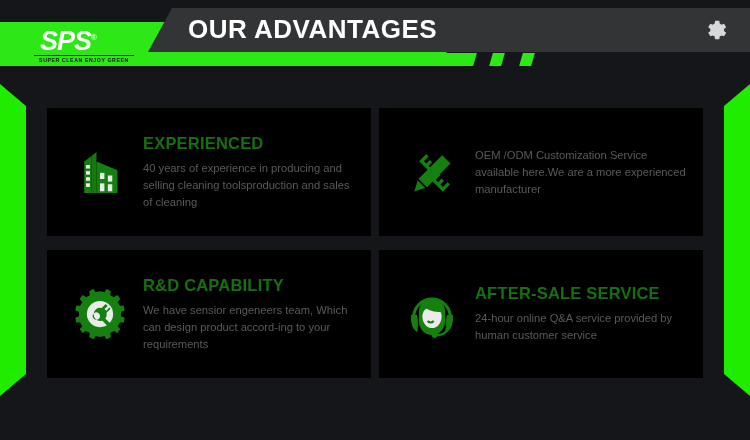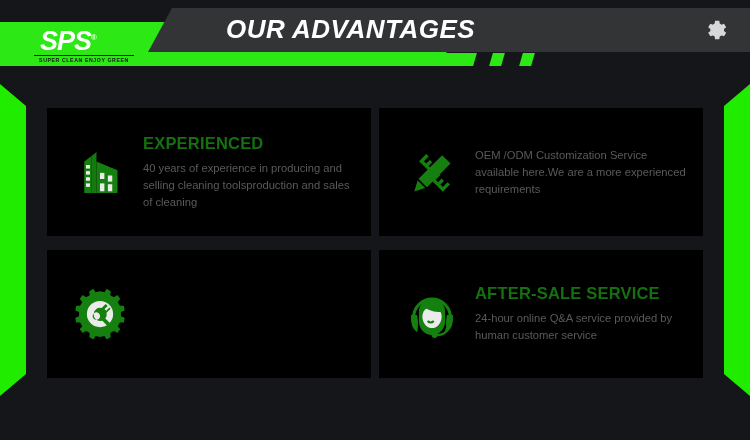--- a/index.html
+++ b/index.html
@@ -19,22 +19,22 @@
     background:#2ce815;
     clip-path: polygon(0 0, 100% 0, calc(100% - 34px) 100%, 0 100%);
   }
   .title-bar {
     position:absolute; left:148px; top:8px; width:602px; height:44px;
     background:#333436;
     clip-path: polygon(24px 0, 100% 0, 100% 100%, 0 100%);
   }
   .title-text {
     position:absolute; left:188px; top:14px;
-    font-size:26px; font-weight:bold; font-style:italic;
-    color:#ffffff; letter-spacing:0.5px;margin-left:38px;
+    font-size:26px; font-weight:bold; 
+    color:#ffffff; letter-spacing:0.5px;
   }
   .gear-icon-wrap { position:absolute; right:16px; top:14px; width:32px; height:32px; }
 
   
   .logo { position:absolute; left:34px; top:24px; width:104px; height:40px; }
   .logo-mark {
     font-size:27px; font-weight:bold; font-style:italic;
     color:#ffffff; letter-spacing:-1px; line-height:28px;
     padding-left:6px;
   }
@@ -161,33 +161,37 @@
         <svg viewBox="0 0 64 64" width="54" height="54" aria-hidden="true">
           <g fill="#15800f">
             <path d="M44 12 L54 22 L26 50 L16 40 Z"></path>
             <path d="M15 42 L24 51 L11 55 Z"></path>
             <path d="M22 12 L34 12 L34 16 L26 16 L26 20 L32 20 L32 24 L26 24 L26 28 L34 28 L34 32 L22 32 Z" transform="rotate(-45 28 22)"></path>
             <path d="M36 34 L48 34 L48 38 L40 38 L40 42 L46 42 L46 46 L40 46 L40 50 L48 50 L48 54 L36 54 Z" transform="rotate(-45 42 44)"></path>
           </g>
         </svg>
       </div>
       <div class="card-body">
-        <div class="card-desc">OEM /ODM Customization Service available here.We are a more experienced requirements</div>
+        <div class="card-desc">OEM /ODM Customization Service available here.We are a more experienced manufacturer</div>
       </div>
     </div>
 
     <div class="card">
       <div class="card-icon">
         <svg viewBox="0 0 64 64" width="56" height="56" aria-hidden="true">
           <path fill="#15800f" d="M32 6 l5.2 1.1 2.3-4.0 0 0 4.8 2.8 -0.6 4.6 4.2 2.4 3.9-2.5 3.4 4.3 -2.9 3.6 2.4 4.2 4.6 0.1 0.9 5.4 -4.3 1.7 0 4.8 4.3 1.7 -0.9 5.4 -4.6 0.1 -2.4 4.2 2.9 3.6 -3.4 4.3 -3.9-2.5 -4.2 2.4 0.6 4.6 -4.8 2.8 -2.3-4.0 -5.2 1.1 -5.2-1.1 -2.3 4.0 -4.8-2.8 0.6-4.6 -4.2-2.4 -3.9 2.5 -3.4-4.3 2.9-3.6 -2.4-4.2 -4.6-0.1 -0.9-5.4 4.3-1.7 0-4.8 -4.3-1.7 0.9-5.4 4.6-0.1 2.4-4.2 -2.9-3.6 3.4-4.3 3.9 2.5 4.2-2.4 -0.6-4.6 4.8-2.8 2.3 4.0z"></path>
           <circle cx="32" cy="32" r="15" fill="#ebebec"></circle>
           <path fill="#15800f" d="M38.5 20.5 l-4.6 4.6 a7.5 7.5 0 1 0 5.6 5.6 l4.6-4.6 -1.4-1.4 -3.6 3.6 -1.9-1.9 3.6-3.6z M30.5 31.2 a4.2 4.2 0 1 1 -5.9 5.9 4.2 4.2 0 0 1 5.9-5.9z"></path>
           <path fill="#15800f" d="M35.5 34.5 l9.5 9.5 -3 3 -9.5-9.5z"></path>
           <circle cx="46.5" cy="45.5" r="3.2" fill="none" stroke="#15800f" stroke-width="2"></circle>
         </svg>
+      </div>
+      <div class="card-body">
+        <div class="card-title">R&amp;D CAPABILITY</div>
+        <div class="card-desc">We have sensior engeneers team, Which can design product accord-ing to your requirements</div>
       </div>
     </div>
 
     <div class="card">
       <div class="card-icon">
         <svg viewBox="0 0 64 64" width="56" height="56" aria-hidden="true">
           <path fill="none" stroke="#15800f" stroke-width="3.6" d="M11 36 A21 21 0 0 1 53 36"></path>
           <path fill="#15800f" d="M8 33 q-1 14 7 20 2-11 0-20z"></path>
           <path fill="#15800f" d="M56 33 q1 14 -7 20 -2-11 0-20z"></path>
           <path fill="#15800f" d="M32 14 a15 16 0 0 0 -15 16 v10 a15 16 0 0 0 30 0 v-10 a15 16 0 0 0 -15-16z"></path>

